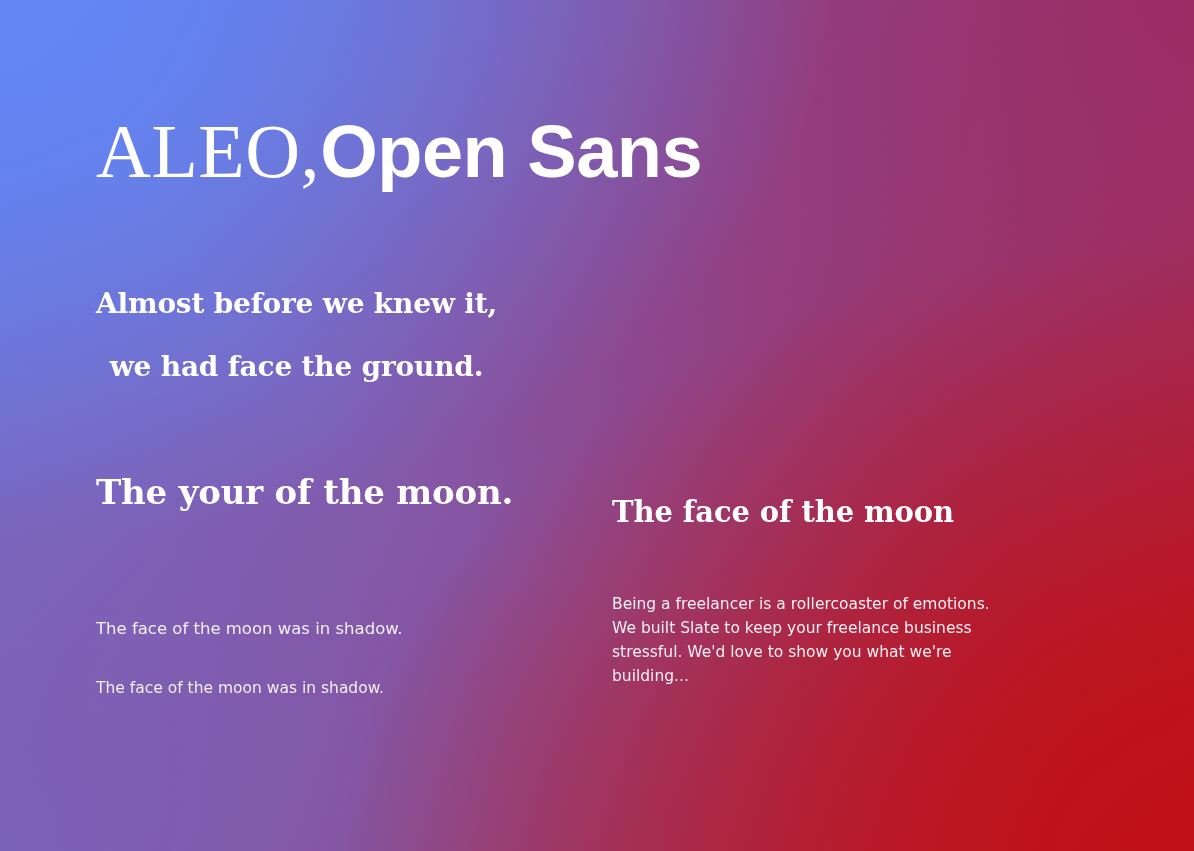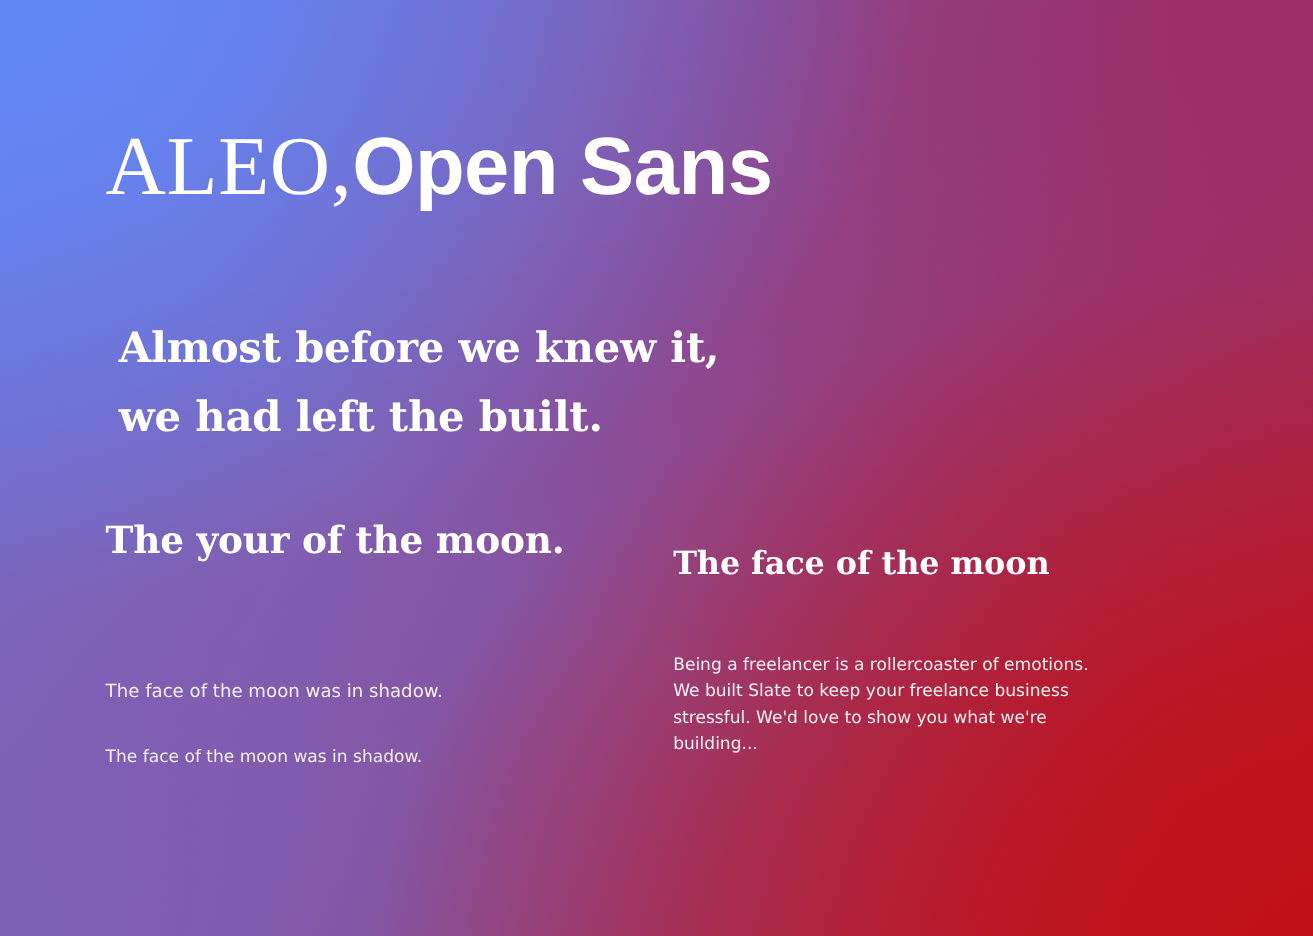--- a/index.html
+++ b/index.html
@@ -61,27 +61,28 @@
     font-size: 74px;
     font-weight: 700;
     letter-spacing: -0.5px;
   }
 
   
   #lead-heading {
     position: absolute;
     left: 96px;
     top: 272px;
-    margin: 12px;
+    margin: 0;
     color: #ffffff;
     font-family: "DejaVu Serif", "Liberation Serif", serif;
-    font-size: 38px;
+    font-size: 28px;
     font-weight: 700;
     line-height: 63px;
     letter-spacing: -0.2px;
+    text-align: center;
   }
   #lead-heading .lead-line {
     display: block;
     white-space: nowrap;
   }
 
   
   #column-left {
     position: absolute;
     left: 96px;
@@ -150,21 +151,21 @@
 
 <div id="specimen-canvas">
   <div class="content">
 
     <h1 id="main-title">
       <span class="title-serif">ALEO,</span><span class="title-sans">Open Sans</span>
     </h1>
 
     <h2 id="lead-heading">
       <span class="lead-line">Almost before we knew it,</span>
-      <span class="lead-line">we had left the built.</span>
+      <span class="lead-line">we had face the ground.</span>
     </h2>
 
     <div id="column-left">
       <h3 class="col-heading-lg">The your of the moon.</h3>
       <p id="left-body-primary" class="body-lg">The face of the moon was in shadow.</p>
       <p id="left-body-secondary" class="body-sm">The face of the moon was in shadow.</p>
     </div>
 
     <div id="column-right">
       <h3 class="col-heading-sm">The face of the moon</h3>

